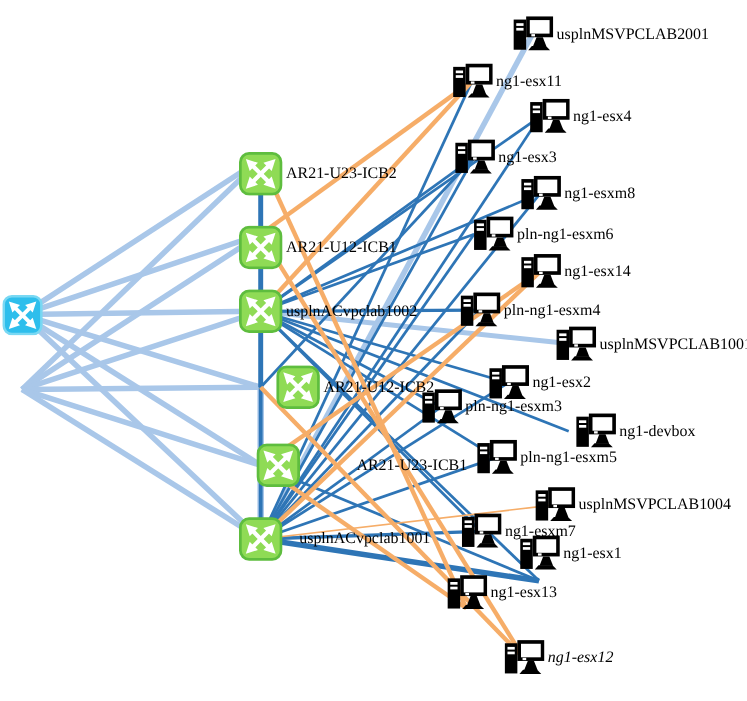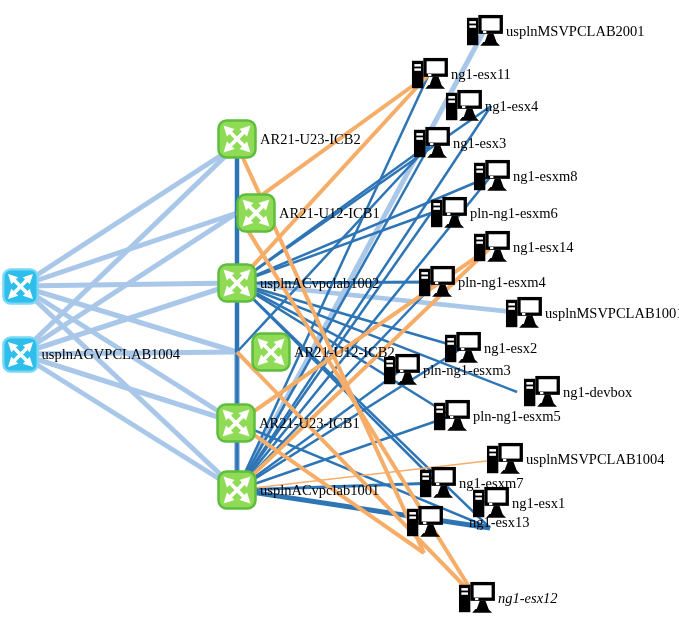--- a/index.html
+++ b/index.html
@@ -78,53 +78,37 @@
           <line x1="26.5" y1="13.5" x2="13.5" y2="26.5"></line>
         </g>
         <g fill="#ffffff">
           <polygon points="6.5,6.5 17.5,10 10,17.5"></polygon>
           <polygon points="33.5,6.5 22.5,10 30,17.5"></polygon>
           <polygon points="6.5,33.5 10,22.5 17.5,30"></polygon>
           <polygon points="33.5,33.5 30,22.5 22.5,30"></polygon>
         </g>
       </svg>
     </div>
-    <div class="node" style="left: 1.5px; top: 335.5px;">
-      <svg width="37" height="37" viewBox="0 0 40 40">
-        <rect x="1.5" y="1.5" width="37" height="37" rx="8" fill="#2EBEEC" stroke="#79D8F3" stroke-width="2.5"></rect>
-        <g stroke="#ffffff" stroke-width="3.8" stroke-linecap="round">
-          <line x1="13.5" y1="13.5" x2="26.5" y2="26.5"></line>
-          <line x1="26.5" y1="13.5" x2="13.5" y2="26.5"></line>
-        </g>
-        <g fill="#ffffff">
-          <polygon points="6.5,6.5 17.5,10 10,17.5"></polygon>
-          <polygon points="33.5,6.5 22.5,10 30,17.5"></polygon>
-          <polygon points="6.5,33.5 10,22.5 17.5,30"></polygon>
-          <polygon points="33.5,33.5 30,22.5 22.5,30"></polygon>
-        </g>
-      </svg>
-      <span class="label">usplnAGVPCLAB1004</span>
-    </div>
-    <div class="node" style="left: 217px; top: 119px;">
+    <div class="node" style="left: 217px; top: 138px;">
       <svg width="40" height="40" viewBox="0 0 40 40">
         <rect x="1.5" y="1.5" width="37" height="37" rx="8" fill="#8FDB55" stroke="#5EBD3E" stroke-width="2.5"></rect>
         <g stroke="#ffffff" stroke-width="3.8" stroke-linecap="round">
           <line x1="13.5" y1="13.5" x2="26.5" y2="26.5"></line>
           <line x1="26.5" y1="13.5" x2="13.5" y2="26.5"></line>
         </g>
         <g fill="#ffffff">
           <polygon points="6.5,6.5 17.5,10 10,17.5"></polygon>
           <polygon points="33.5,6.5 22.5,10 30,17.5"></polygon>
           <polygon points="6.5,33.5 10,22.5 17.5,30"></polygon>
           <polygon points="33.5,33.5 30,22.5 22.5,30"></polygon>
         </g>
       </svg>
       <span class="label">AR21-U23-ICB2</span>
     </div>
-    <div class="node" style="left: 217px; top: 193px; margin-left: 19px;">
+    <div class="node" style="left: 217px; top: 205px;">
       <svg width="40" height="40" viewBox="0 0 40 40">
         <rect x="1.5" y="1.5" width="37" height="37" rx="8" fill="#8FDB55" stroke="#5EBD3E" stroke-width="2.5"></rect>
         <g stroke="#ffffff" stroke-width="3.8" stroke-linecap="round">
           <line x1="13.5" y1="13.5" x2="26.5" y2="26.5"></line>
           <line x1="26.5" y1="13.5" x2="13.5" y2="26.5"></line>
         </g>
         <g fill="#ffffff">
           <polygon points="6.5,6.5 17.5,10 10,17.5"></polygon>
           <polygon points="33.5,6.5 22.5,10 30,17.5"></polygon>
           <polygon points="6.5,33.5 10,22.5 17.5,30"></polygon>
@@ -158,37 +142,37 @@
         </g>
         <g fill="#ffffff">
           <polygon points="6.5,6.5 17.5,10 10,17.5"></polygon>
           <polygon points="33.5,6.5 22.5,10 30,17.5"></polygon>
           <polygon points="6.5,33.5 10,22.5 17.5,30"></polygon>
           <polygon points="33.5,33.5 30,22.5 22.5,30"></polygon>
         </g>
       </svg>
       <span class="label">AR21-U12-ICB2</span>
     </div>
-    <div class="node" style="left: 216px; top: 403px;">
+    <div class="node" style="left: 233px; top: 403px; gap: 48px;">
       <svg width="40" height="40" viewBox="0 0 40 40">
         <rect x="1.5" y="1.5" width="37" height="37" rx="8" fill="#8FDB55" stroke="#5EBD3E" stroke-width="2.5"></rect>
         <g stroke="#ffffff" stroke-width="3.8" stroke-linecap="round">
           <line x1="13.5" y1="13.5" x2="26.5" y2="26.5"></line>
           <line x1="26.5" y1="13.5" x2="13.5" y2="26.5"></line>
         </g>
         <g fill="#ffffff">
           <polygon points="6.5,6.5 17.5,10 10,17.5"></polygon>
           <polygon points="33.5,6.5 22.5,10 30,17.5"></polygon>
           <polygon points="6.5,33.5 10,22.5 17.5,30"></polygon>
           <polygon points="33.5,33.5 30,22.5 22.5,30"></polygon>
         </g>
       </svg>
       <span class="label">AR21-U23-ICB1</span>
     </div>
-    <div class="node" style="left: 217px; top: 470px;">
+    <div class="node" style="left: 217px; top: 470px; gap: 12px;">
       <svg width="40" height="40" viewBox="0 0 40 40">
         <rect x="1.5" y="1.5" width="37" height="37" rx="8" fill="#8FDB55" stroke="#5EBD3E" stroke-width="2.5"></rect>
         <g stroke="#ffffff" stroke-width="3.8" stroke-linecap="round">
           <line x1="13.5" y1="13.5" x2="26.5" y2="26.5"></line>
           <line x1="26.5" y1="13.5" x2="13.5" y2="26.5"></line>
         </g>
         <g fill="#ffffff">
           <polygon points="6.5,6.5 17.5,10 10,17.5"></polygon>
           <polygon points="33.5,6.5 22.5,10 30,17.5"></polygon>
           <polygon points="6.5,33.5 10,22.5 17.5,30"></polygon>
@@ -216,21 +200,21 @@
         <rect x="4.5" y="7.5" width="7" height="2.6" fill="#fff"></rect>
         <rect x="4.5" y="12" width="7" height="2.6" fill="#fff"></rect>
         <rect x="14" y="1" width="26" height="20" fill="#000000"></rect>
         <rect x="17.5" y="4.5" width="19" height="13" fill="#fff"></rect>
         <rect x="19" y="18" width="3.5" height="2.2" fill="#fff"></rect>
         <polygon points="24,21 30,21 33.5,30 20.5,30" fill="#000000"></polygon>
         <polygon points="16,33.5 37,33.5 33,29.5 19.5,29.5" fill="#000000"></polygon>
       </svg>
       <span class="label">ng1-esx11</span>
     </div>
-    <div class="node" style="left: 444px; top: 88.5px; justify-content: space-between;">
+    <div class="node" style="left: 480px; top: 88.5px; justify-content: space-between;">
       <svg width="38" height="35" viewBox="0 0 40 37">
         <rect x="2" y="4" width="12" height="29" fill="#000000"></rect>
         <rect x="4.5" y="7.5" width="7" height="2.6" fill="#fff"></rect>
         <rect x="4.5" y="12" width="7" height="2.6" fill="#fff"></rect>
         <rect x="14" y="1" width="26" height="20" fill="#000000"></rect>
         <rect x="17.5" y="4.5" width="19" height="13" fill="#fff"></rect>
         <rect x="19" y="18" width="3.5" height="2.2" fill="#fff"></rect>
         <polygon points="24,21 30,21 33.5,30 20.5,30" fill="#000000"></polygon>
         <polygon points="16,33.5 37,33.5 33,29.5 19.5,29.5" fill="#000000"></polygon>
       </svg>
@@ -398,21 +382,21 @@
         <rect x="4.5" y="7.5" width="7" height="2.6" fill="#fff"></rect>
         <rect x="4.5" y="12" width="7" height="2.6" fill="#fff"></rect>
         <rect x="14" y="1" width="26" height="20" fill="#000000"></rect>
         <rect x="17.5" y="4.5" width="19" height="13" fill="#fff"></rect>
         <rect x="19" y="18" width="3.5" height="2.2" fill="#fff"></rect>
         <polygon points="24,21 30,21 33.5,30 20.5,30" fill="#000000"></polygon>
         <polygon points="16,33.5 37,33.5 33,29.5 19.5,29.5" fill="#000000"></polygon>
       </svg>
       <span class="label">ng1-esx1</span>
     </div>
-    <div class="node" style="left: 405px; top: 505px; gap: 23px;">
+    <div class="node" style="left: 405px; top: 522px;">
       <svg width="38" height="35" viewBox="0 0 40 37">
         <rect x="2" y="4" width="12" height="29" fill="#000000"></rect>
         <rect x="4.5" y="7.5" width="7" height="2.6" fill="#fff"></rect>
         <rect x="4.5" y="12" width="7" height="2.6" fill="#fff"></rect>
         <rect x="14" y="1" width="26" height="20" fill="#000000"></rect>
         <rect x="17.5" y="4.5" width="19" height="13" fill="#fff"></rect>
         <rect x="19" y="18" width="3.5" height="2.2" fill="#fff"></rect>
         <polygon points="24,21 30,21 33.5,30 20.5,30" fill="#000000"></polygon>
         <polygon points="16,33.5 37,33.5 33,29.5 19.5,29.5" fill="#000000"></polygon>
       </svg>

